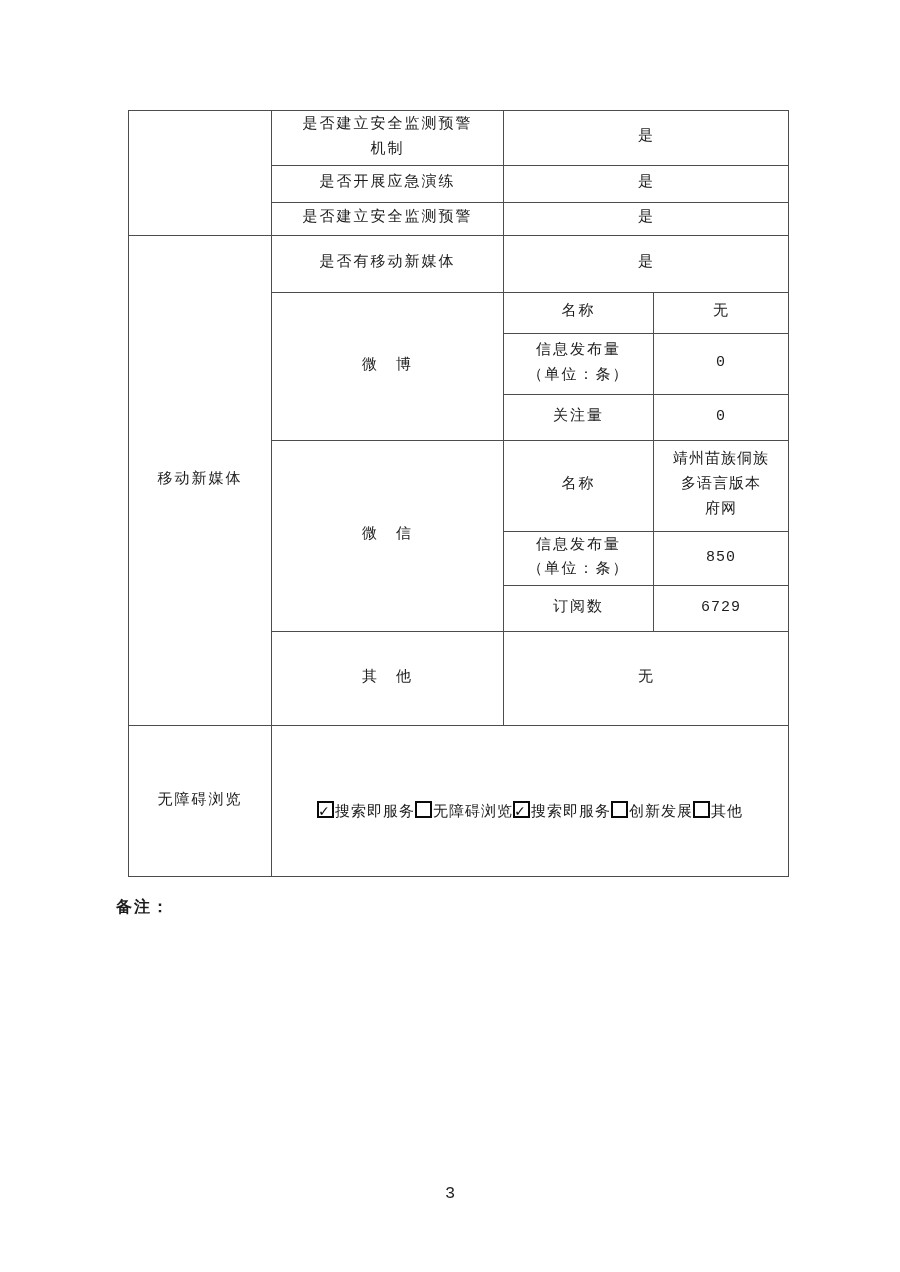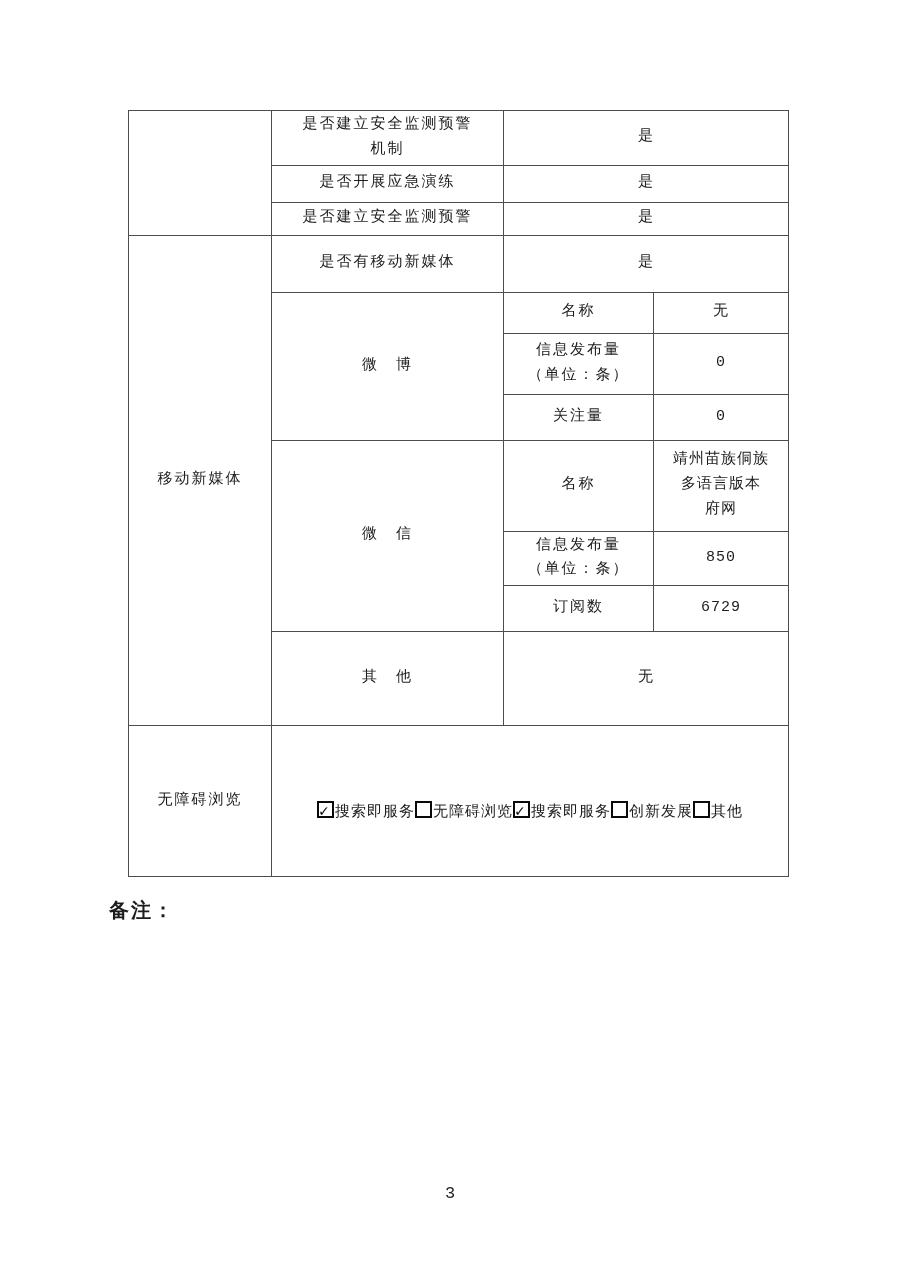--- a/index.html
+++ b/index.html
@@ -68,23 +68,23 @@
     content: "✓";
     position: absolute;
     left: 0px;
     top: -4px;
     font-size: 16px;
     font-weight: bold;
     color: #0a0a0a;
   }
   .notes {
     position: absolute;
-    left: 109px;
+    left: 116px;
     top: 897px;
-    font-size: 20px;
+    font-size: 16px;
     font-weight: bold;
     letter-spacing: 2px;
   }
   .pagenum {
     position: absolute;
     left: 0;
     top: 1184px;
     width: 100%;
     text-align: center;
     font-size: 17px;

